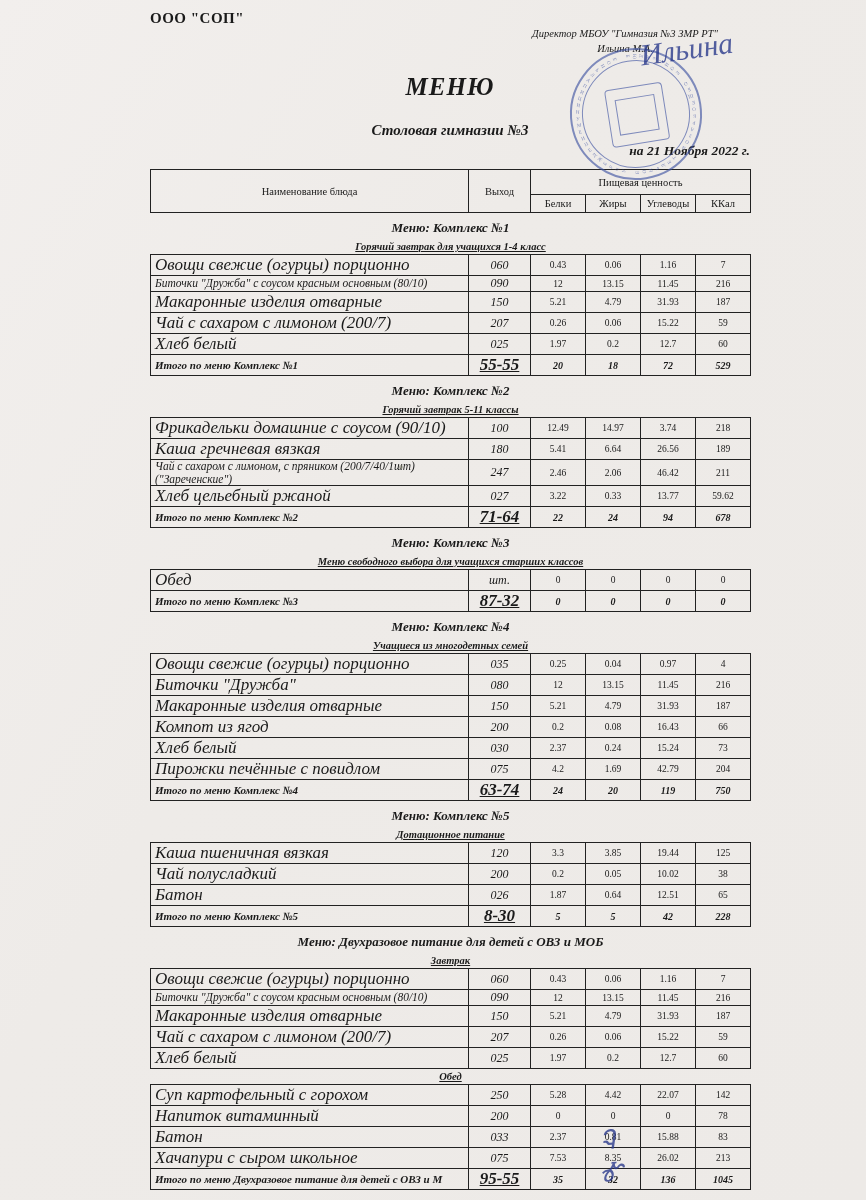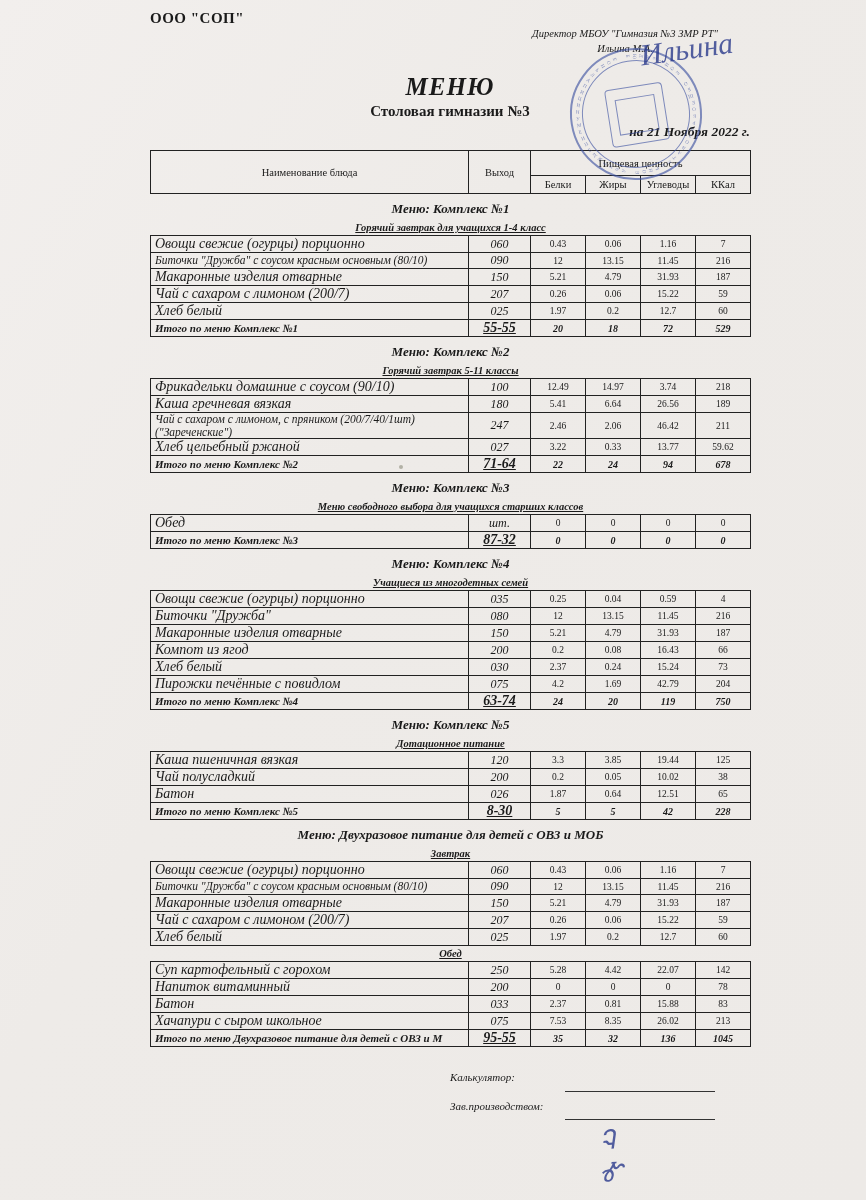--- a/index.html
+++ b/index.html
@@ -29,22 +29,22 @@
     position:absolute;left:330px;top:16px;width:290px;
     font-style:italic;font-size:10.5px;line-height:1.45;
     text-align:left;
   }
   .approve .c{ text-align:center; display:block;}
   .title{
     text-align:center;font-weight:bold;font-style:italic;
     font-size:25px;margin-top:46px;letter-spacing:1px;
   }
   .subtitle{
-    text-align:center;font-weight:bold;
-    font-size:15px;margin-top:2px;
+    text-align:center;font-weight:bold;font-style:italic;
+    font-size:15px;margin-top:21px;
   }
   .subtitle2{
     text-align:right;font-weight:bold;font-style:italic;
     font-size:13.5px;margin-top:4px;
   }
 
   table{border-collapse:collapse;width:600px;table-layout:fixed;}
   td,th{border:1px solid #222;padding:0;}
   .hdr td{
     text-align:center;font-size:10.5px;font-weight:normal;
@@ -59,33 +59,33 @@
   .sect-title{
     text-align:center;font-weight:bold;font-style:italic;
     font-size:13px;padding:7px 0 3px 0;
   }
   .sect-sub{
     text-align:center;font-weight:bold;font-style:italic;
     font-size:10.5px;padding:2px 0 2px 0;text-decoration:underline;
   }
   .row td{height:15px;}
   .dish{
-    font-style:italic;font-size:14px;padding-left:4px;
+    font-style:italic;font-size:17px;padding-left:4px;
     white-space:nowrap;overflow:hidden;
   }
   .dish.two{white-space:normal;line-height:1.1;font-size:11.5px;}
   .out{
     text-align:center;font-style:italic;font-size:12px;
   }
   .num{
     text-align:center;font-size:9.5px;font-family:"Liberation Serif", serif;
   }
   .total td{font-weight:bold;font-style:italic;}
   .total .dish{font-size:11px;}
-  .total .out{font-size:14px;text-decoration:underline;}
+  .total .out{font-size:17px;text-decoration:underline;}
   .total .num{font-weight:bold;font-size:10px;margin-top:16px;}
   .nb{border:none;}
 
   .sign{
     margin-top:16px;padding-left:300px;font-style:italic;font-size:11px;
     line-height:2.6;
   }
   .sign .lbl{display:inline-block;width:115px;}
   .sign .line{display:inline-block;width:150px;border-bottom:1px solid #333;height:12px;vertical-align:bottom;}
 
@@ -289,21 +289,21 @@
             <td colspan="6" class="nb sect-title">Меню: Комплекс №4</td>
           </tr>
           <tr>
             <td colspan="6" class="nb sect-sub">Учащиеся из многодетных семей</td>
           </tr>
           <tr class="row ">
             <td class="dish">Овощи свежие (огурцы) порционно</td>
             <td class="out">035</td>
             <td class="num">0.25</td>
             <td class="num">0.04</td>
-            <td class="num">0.59</td>
+            <td class="num">0.97</td>
             <td class="num">4</td>
           </tr>
           <tr class="row ">
             <td class="dish">Биточки  "Дружба"</td>
             <td class="out">080</td>
             <td class="num">12</td>
             <td class="num">13.15</td>
             <td class="num">11.45</td>
             <td class="num">216</td>
           </tr>

